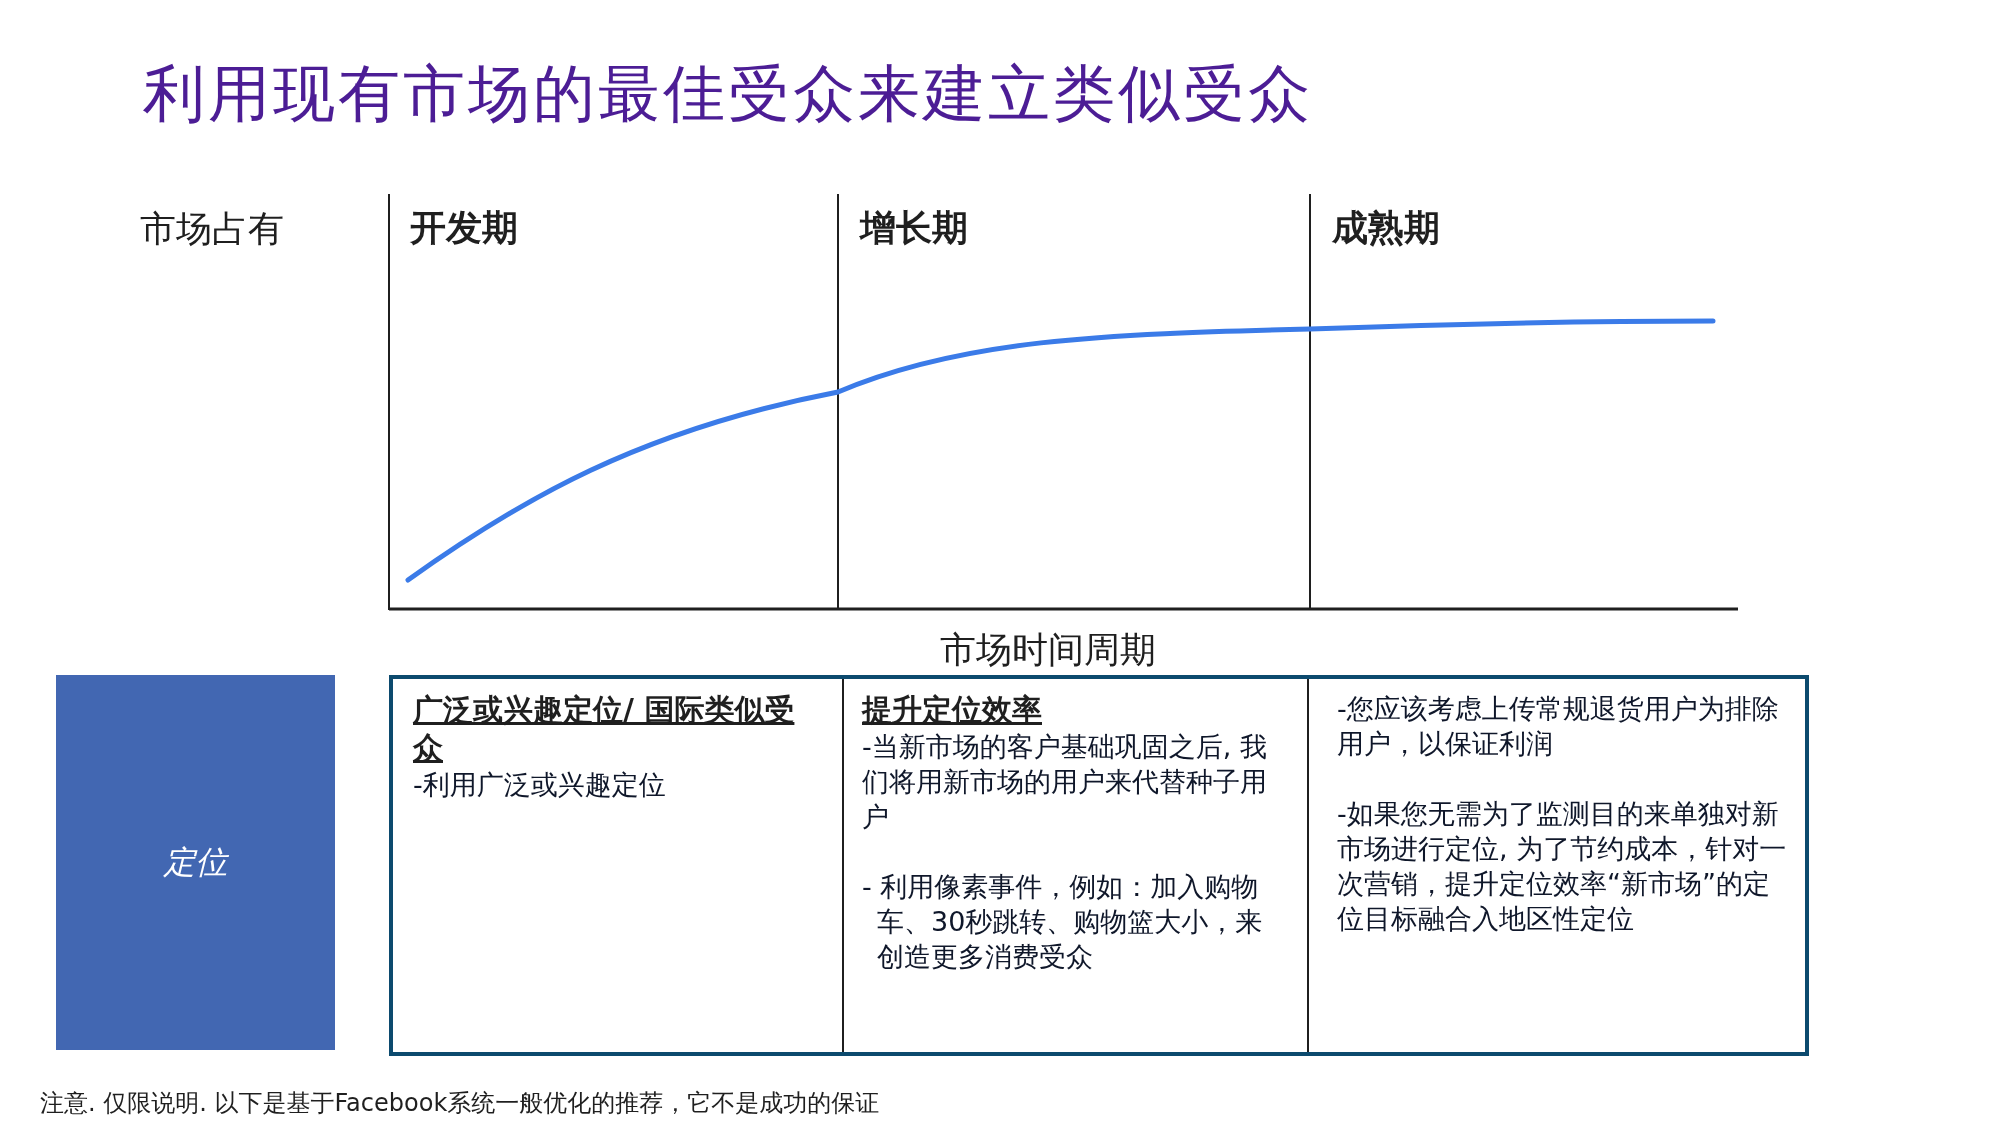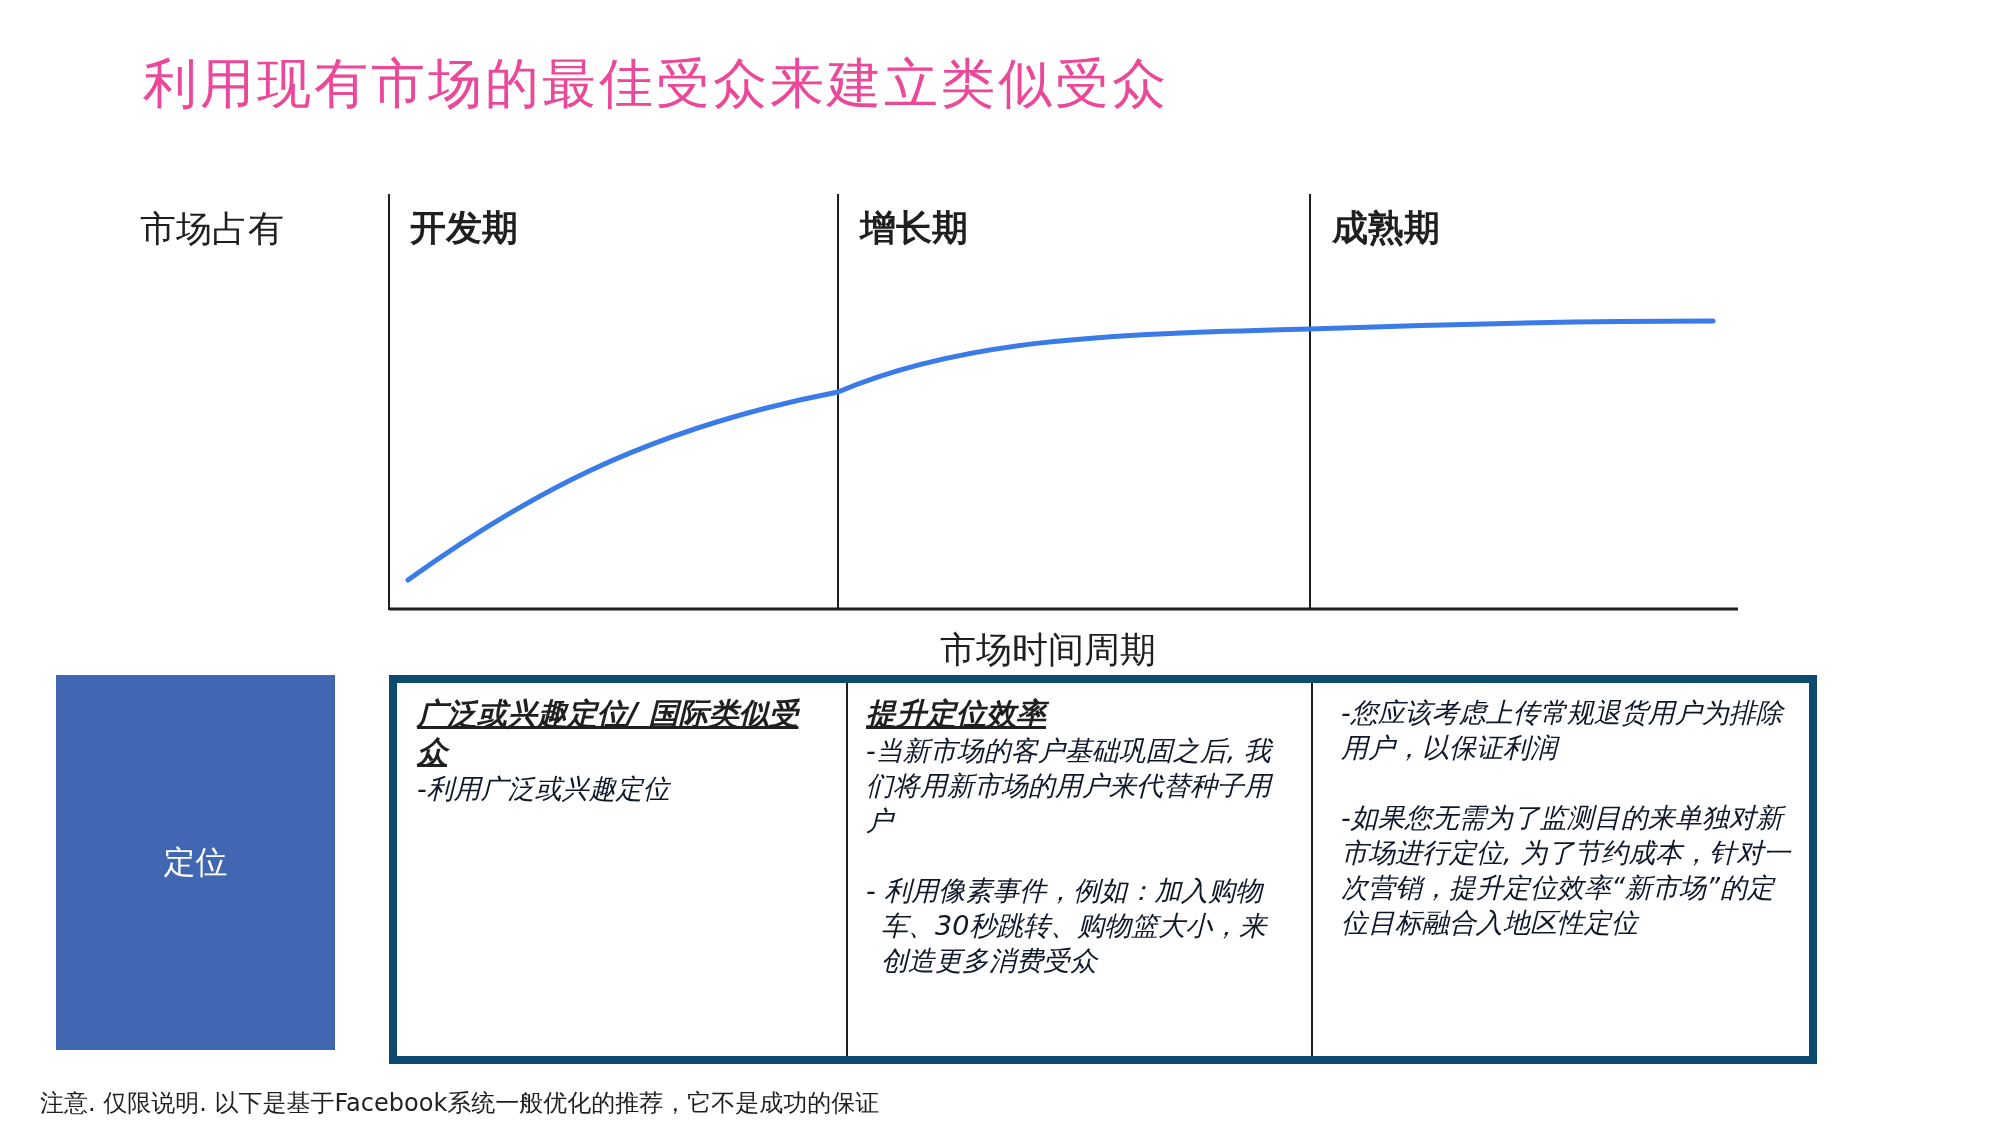--- a/index.html
+++ b/index.html
@@ -1,28 +1,28 @@
 <!DOCTYPE html>
 <html><head>
 <meta charset="utf-8">
 <style>
   html, body { margin: 0; padding: 0; background: #ffffff; }
   body { width: 2000px; height: 1125px; position: relative; overflow: hidden;
          font-family: "DejaVu Sans", "Liberation Sans", sans-serif; color: #222222; }
   .abs { position: absolute; }
-  .title { left: 143px; top: 44px; font-size: 54px; line-height: 80px; letter-spacing: 3px; color: #ec4899; white-space: nowrap; }
+  .title { left: 143px; top: 54px; font-size: 62px; line-height: 80px; letter-spacing: 3px; color: #4c1d95; white-space: nowrap; }
   .ylabel { left: 140px; top: 205px; font-size: 36px; line-height: 48px; color: #1f1f1f; white-space: nowrap; }
   .phase { font-size: 36px; font-weight: bold; line-height: 48px; color: #1f1f1f; white-space: nowrap; top: 204px; }
   .chart-svg { left: 0; top: 0; }
   .xlabel { left: 940px; top: 626px; font-size: 36px; line-height: 48px; color: #1f1f1f; white-space: nowrap; }
   .positioning-box { left: 56px; top: 675px; width: 279px; height: 375px; background: #4267B2;
-                     display: flex; align-items: center; justify-content: center; }
+                     display: flex; align-items: center; justify-content: center; font-style: italic; }
   .positioning-box span { color: #ffffff; font-size: 32px; }
-  .table { left: 389px; top: 675px; width: 1412px; height: 373px; border: 8px solid #0c4a6e;
-           display: flex; box-sizing: content-box; font-style: italic; }
+  .table { left: 389px; top: 675px; width: 1412px; height: 373px; border: 4px solid #0c4a6e;
+           display: flex; box-sizing: content-box; }
   .cell { box-sizing: border-box; height: 100%; padding: 12px 18px 0 18px; }
   .cell + .cell { border-left: 2px solid #1f1f1f; }
   .c1 { width: 449px; padding-left: 20px; }
   .c2 { width: 465px; }
   .c3 { width: 498px; padding-left: 28px; }
   .cell-heading { font-size: 30px; font-weight: bold; text-decoration: underline; line-height: 38px; color: #1f1f1f; margin-bottom: 0; }
   .cell-body { font-size: 27px; line-height: 35px; color: #0f172a; }
   .para { margin: 0 0 35px 0; }
   .para:last-child { margin-bottom: 0; }
   .para.indent { padding-left: 15px; text-indent: -15px; }

